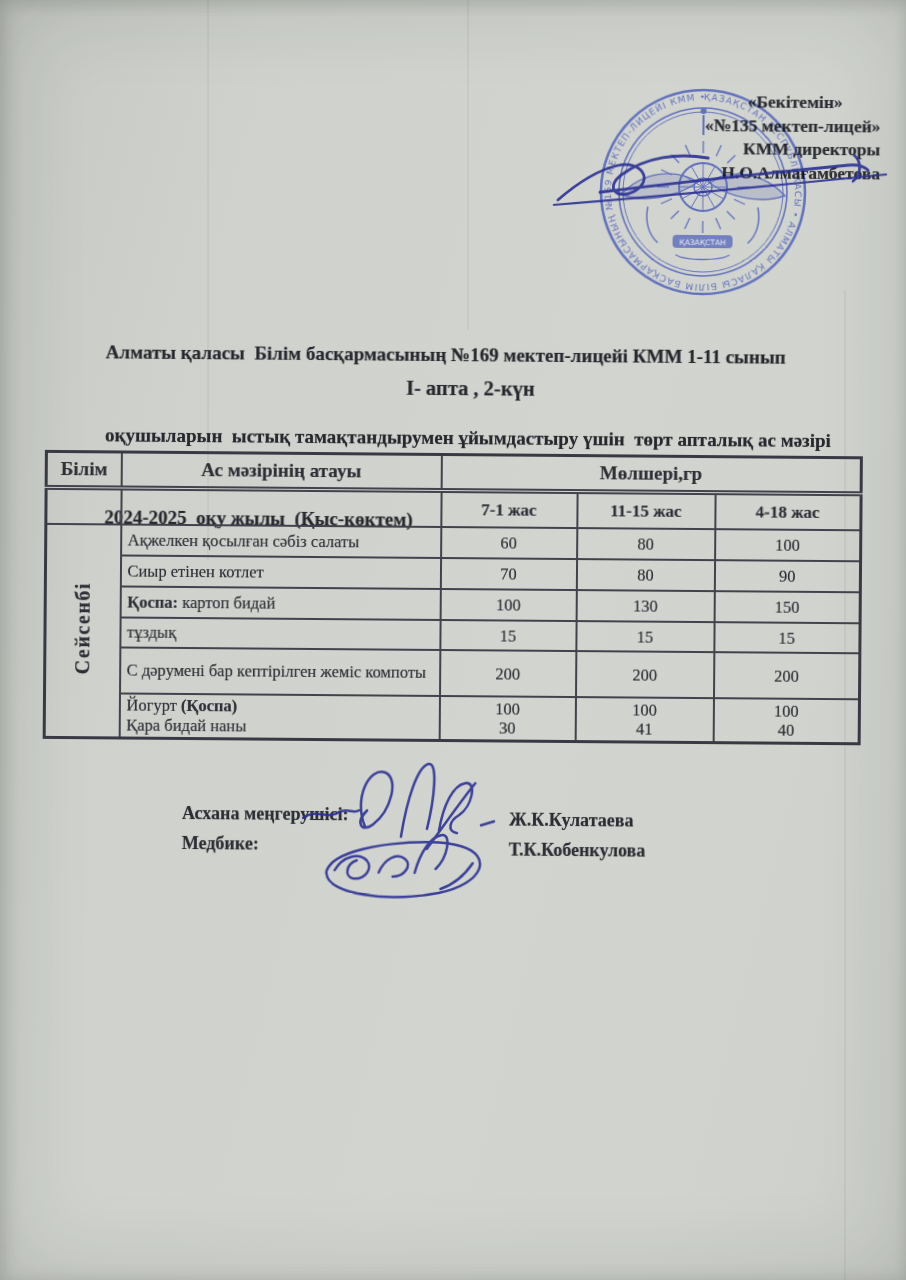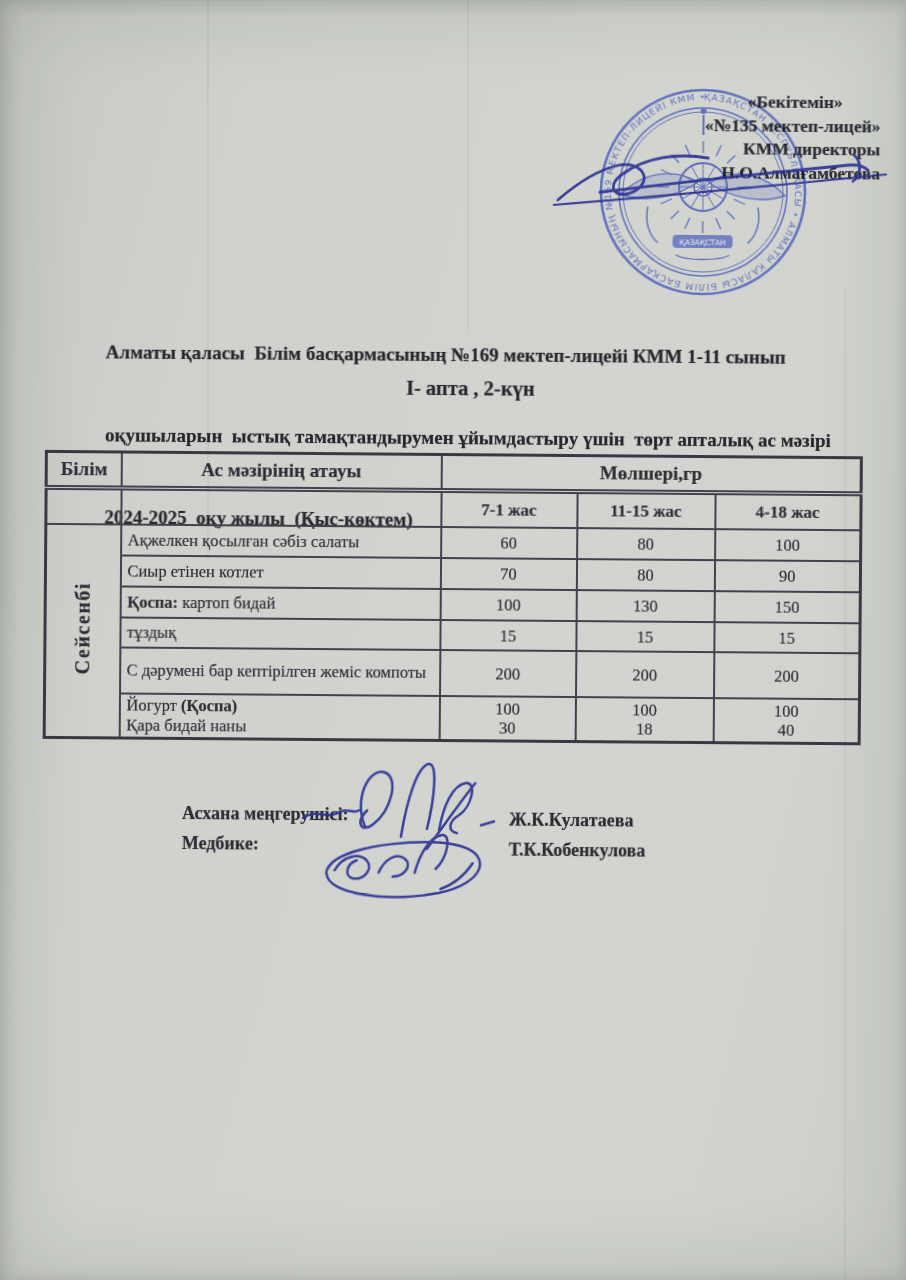--- a/index.html
+++ b/index.html
@@ -205,21 +205,21 @@
           <td class="dish">
             <div><span>Йогурт </span><span class="b">(Қоспа)</span></div>
             <div>Қара бидай наны</div>
           </td>
           <td class="num">
             <div>100</div>
             <div>30</div>
           </td>
           <td class="num">
             <div>100</div>
-            <div>18</div>
+            <div>41</div>
           </td>
           <td class="num">
             <div>100</div>
             <div>40</div>
           </td>
         </tr>
       </tbody>
     </table>
 
     <div class="sig-roles">

